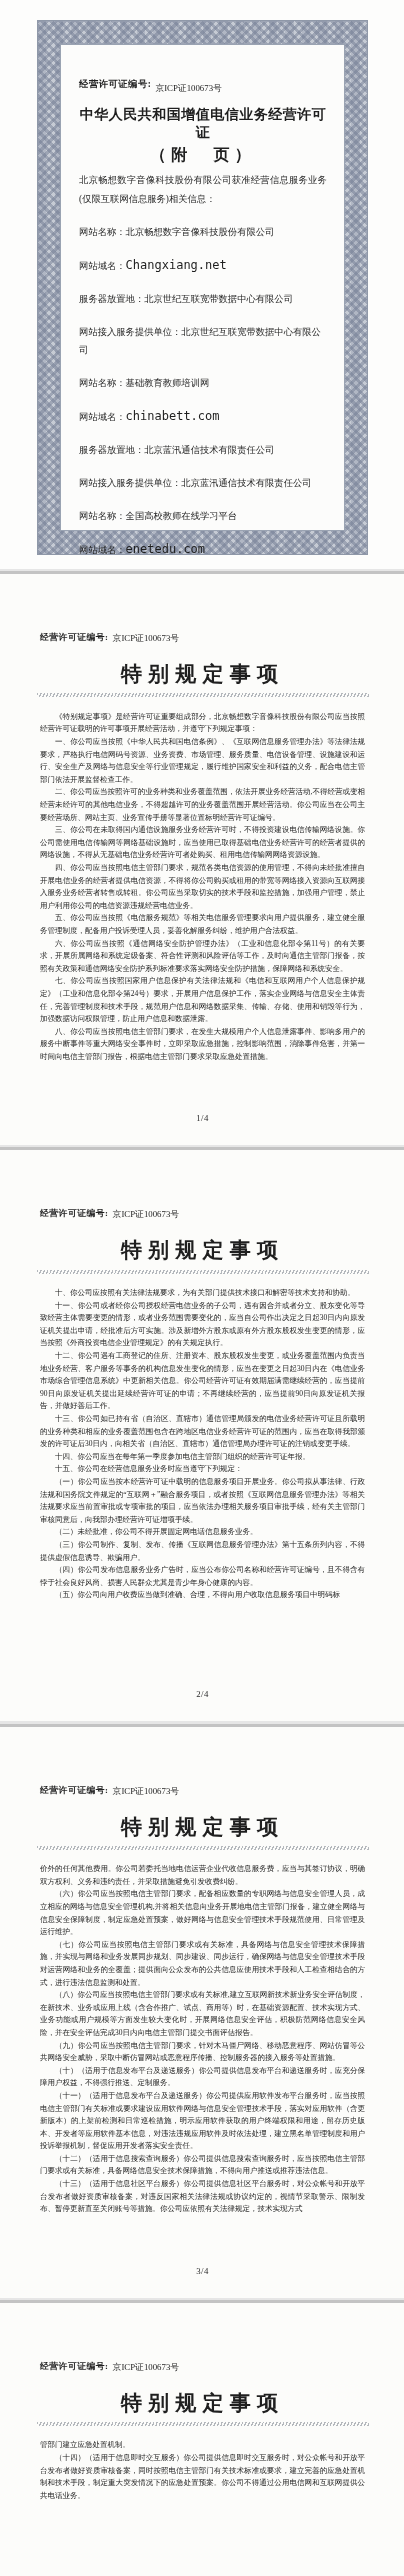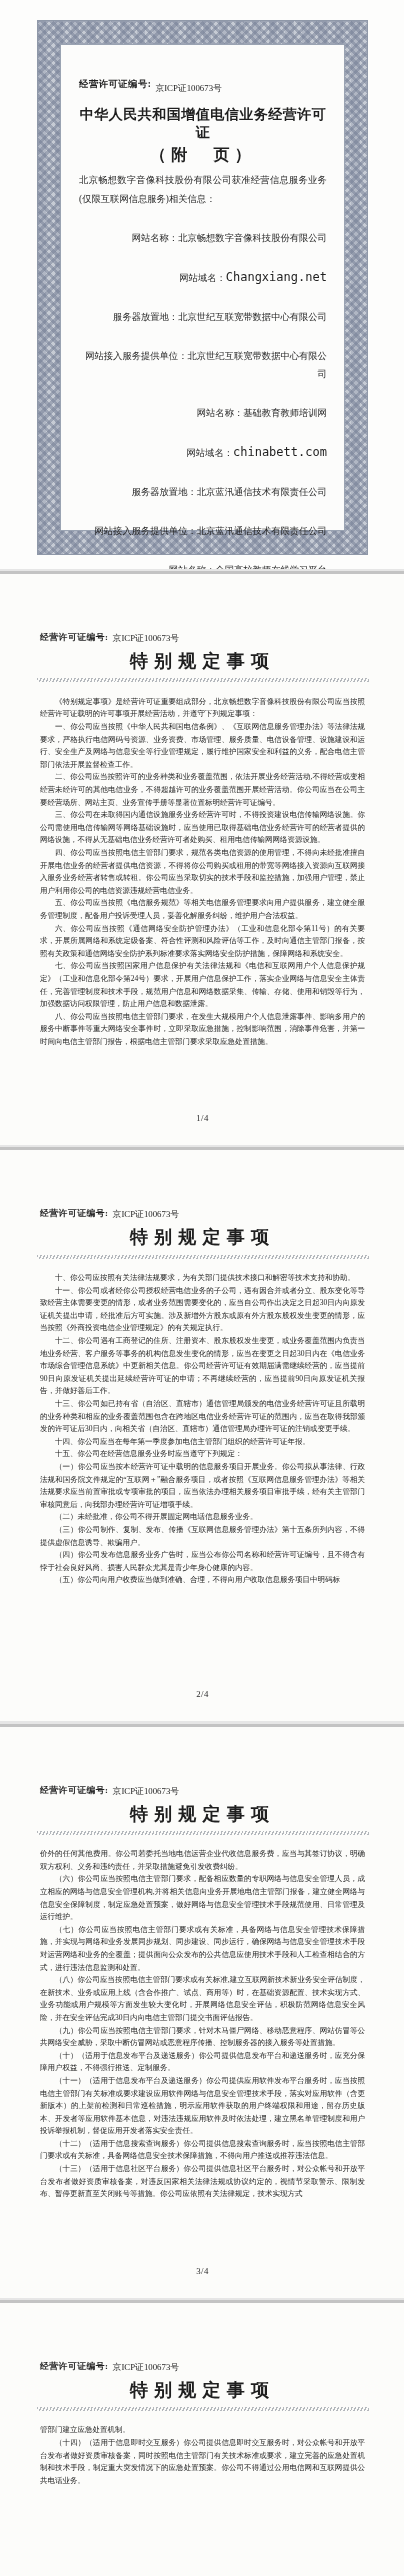--- a/index.html
+++ b/index.html
@@ -17,28 +17,28 @@
       repeating-linear-gradient(90deg,rgba(150,158,176,.45) 0 8.2px,rgba(0,0,0,0) 8.2px 16.5px);
     border:1px solid #8f98a8;}
   .cert-inner{width:100%;height:100%;box-sizing:border-box;background:#fcfcfb;border:1px solid #9aa3b2;
     padding:33px 17.5px 0 18.5px;}
   .cert-no{font-size:9.3px;font-weight:bold;letter-spacing:0.5px;}
   .cert-no .num{font-weight:normal;font-size:8.8px;position:relative;top:4.1px;margin-left:4.1px;letter-spacing:0;}
   .cert-title{margin-top:15.5px;text-align:center;font-size:14px;font-weight:bold;letter-spacing:0.5px;}
   .cert-subtitle{margin-top:3px;text-align:center;font-size:16px;font-weight:bold;letter-spacing:5.2px;}
   .cert-intro{margin:5px 0 0;font-size:9.3px;line-height:18.5px;text-align:justify;}
   .cert-entries{margin-top:2.1px;}
-  .entry{font-size:9.3px;line-height:18px;margin-top:21px;text-align:right;}
+  .entry{font-size:9.3px;line-height:18px;margin-top:15px;text-align:left;}
   .entry .mono{font-family:"DejaVu Sans Mono","Liberation Mono",monospace;font-size:12px;}
   
   .prov-page{height:571px;}
   .prov-head{padding:58px 40px 0;font-size:8.8px;}
   .prov-head .lbl{font-weight:bold;letter-spacing:0.5px;}
   .prov-head .num{margin-left:4.1px;position:relative;top:1px;}
-  .prov-title{margin-top:5px;text-align:center;font-size:18px;font-weight:bold;letter-spacing:6.2px;}
+  .prov-title{margin-top:16px;text-align:center;font-size:21px;font-weight:bold;letter-spacing:6.2px;}
   .zigzag{margin:5.2px auto 0;width:332px;height:4.1px;opacity:.65;
     background:repeating-linear-gradient(115deg,#8d939b 0 1.3px,rgba(0,0,0,0) 1.3px 3.1px);}
   .prov-body{margin-top:13.4px;padding:0 40px;font-size:7.5px;line-height:12.6px;text-align:justify;color:#222;}
   .para{margin:0;text-indent:2em;}
   .para.no-indent{text-indent:0;}
   .page-no{position:absolute;bottom:22px;left:0;width:100%;text-align:center;font-size:8.8px;letter-spacing:0.5px;color:#2a2a2a;}
 </style>
 </head>
 <body>
 

